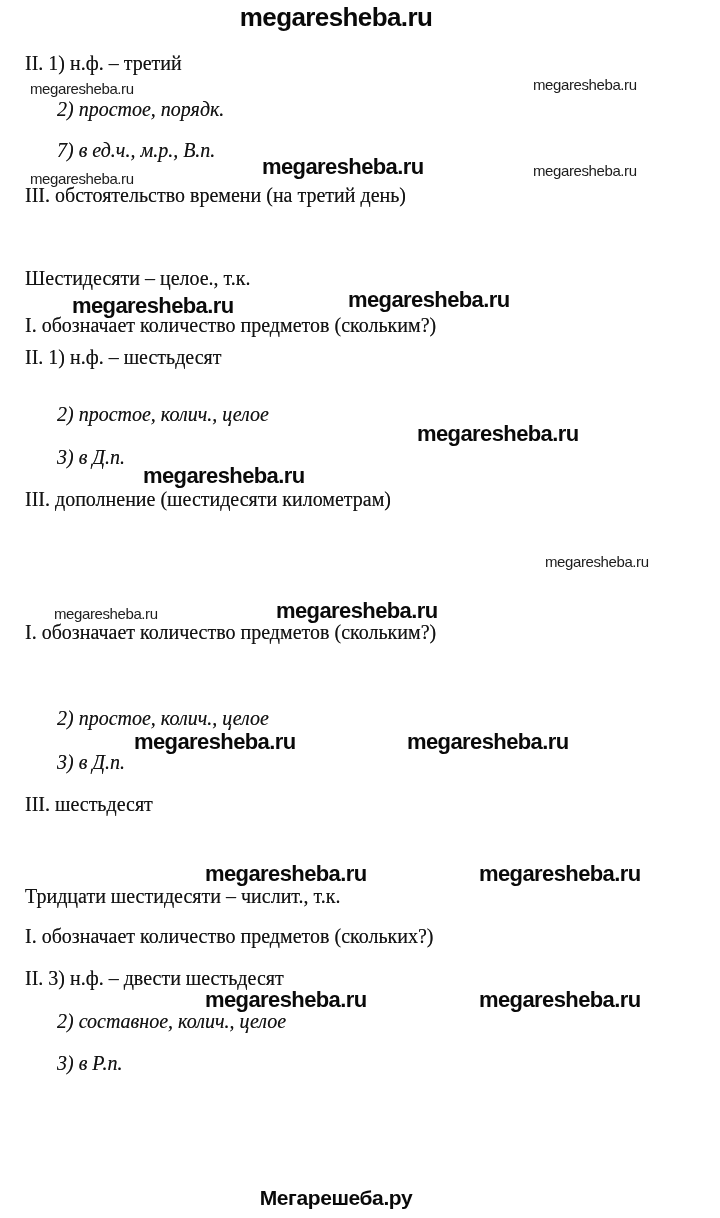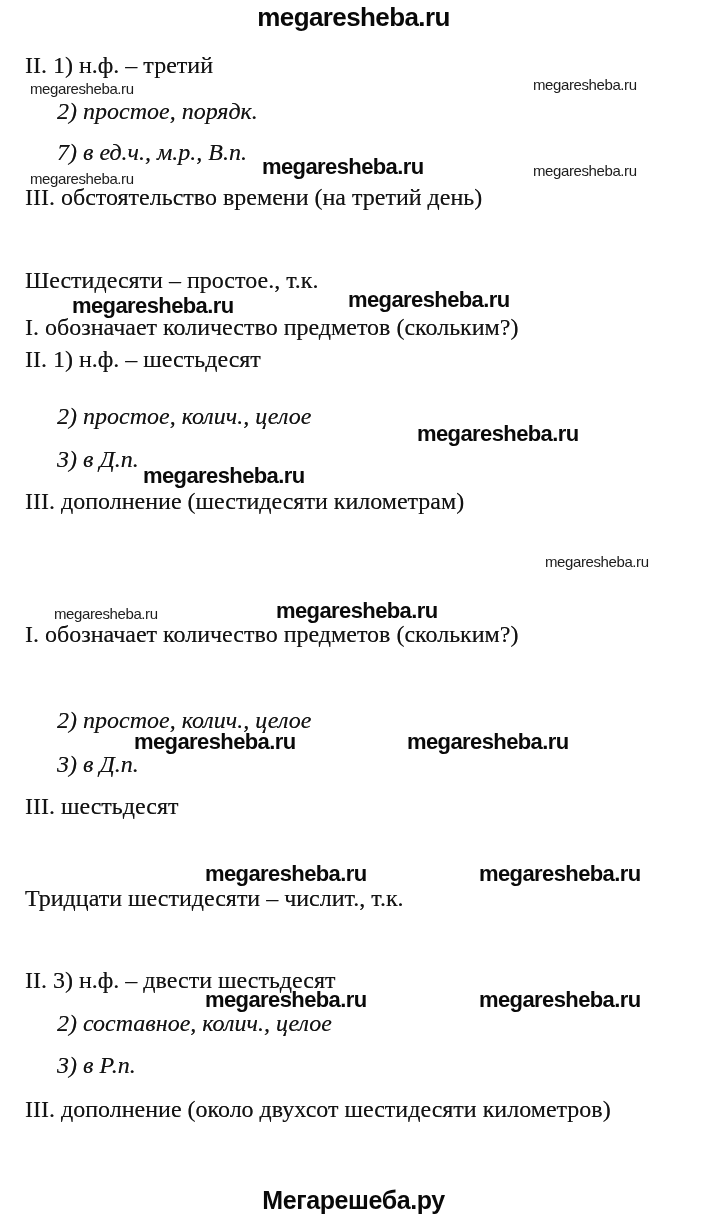--- a/index.html
+++ b/index.html
@@ -3,26 +3,25 @@
 <meta charset="utf-8">
 <style>
   html,body{margin:0;padding:0;background:#ffffff;}
   .page{
     position:relative;
     width:672px;height:1218px;
     background:#ffffff;
     overflow:hidden;
     font-family:"Liberation Serif",serif;
     color:#131313;
-    padding-left:35px;
   }
   
   .line{
     position:absolute;
-    font-size:24px;
+    font-size:20px;
     line-height:1.08;
     white-space:nowrap;
     text-shadow:0 0 .5px rgba(0,0,0,.55);
   }
   .indent{left:57px;font-style:italic;}
   .flush{left:25px;}
   
   .wmb{
     position:absolute;
     font-family:"Liberation Sans",sans-serif;
@@ -49,21 +48,21 @@
     font-weight:700;
     font-size:26px;
     letter-spacing:-0.6px;
     color:#090909;
   }
   .ftr{
     position:absolute;left:0;right:0;top:1186px;
     text-align:center;
     font-family:"Liberation Sans",sans-serif;
     font-weight:700;
-    font-size:25px;
+    font-size:21px;
     letter-spacing:-0.4px;
     color:#090909;
   }
 </style>
 </head>
 <body>
 
 <div class="page">
 
   <div class="hdr">megaresheba.ru</div>
@@ -71,21 +70,21 @@
   <div class="line flush" style="top:53px">II. 1) н.ф. – третий</div>
   <div class="wms" style="left:30px;top:80px">megaresheba.ru</div>
   <div class="wms" style="left:533px;top:76px">megaresheba.ru</div>
   <div class="line indent" style="top:99px">2) простое, порядк.</div>
   <div class="line indent" style="top:140px">7) в ед.ч., м.р., В.п.</div>
   <div class="wmb" style="left:262px;top:154px">megaresheba.ru</div>
   <div class="wms" style="left:533px;top:162px">megaresheba.ru</div>
   <div class="wms" style="left:30px;top:170px">megaresheba.ru</div>
   <div class="line flush" style="top:185px">III. обстоятельство времени (на третий день)</div>
 
-  <div class="line flush" style="top:268px">Шестидесяти – простое., т.к.</div>
+  <div class="line flush" style="top:268px">Шестидесяти – целое., т.к.</div>
   <div class="wmb" style="left:348px;top:287px">megaresheba.ru</div>
   <div class="wmb" style="left:72px;top:293px">megaresheba.ru</div>
   <div class="line flush" style="top:315px">I. обозначает количество предметов (скольким?)</div>
   <div class="line flush" style="top:347px">II. 1) н.ф. – шестьдесят</div>
   <div class="line indent" style="top:404px">2) простое, колич., целое</div>
   <div class="wmb" style="left:417px;top:421px">megaresheba.ru</div>
   <div class="line indent" style="top:447px">3) в Д.п.</div>
   <div class="wmb" style="left:143px;top:463px">megaresheba.ru</div>
   <div class="line flush" style="top:489px">III. дополнение (шестидесяти километрам)</div>
 
@@ -95,22 +94,22 @@
   <div class="line flush" style="top:622px">I. обозначает количество предметов (скольким?)</div>
   <div class="line indent" style="top:708px">2) простое, колич., целое</div>
   <div class="wmb" style="left:134px;top:729px">megaresheba.ru</div>
   <div class="wmb" style="left:407px;top:729px">megaresheba.ru</div>
   <div class="line indent" style="top:752px">3) в Д.п.</div>
   <div class="line flush" style="top:794px">III. шестьдесят</div>
 
   <div class="wmb" style="left:205px;top:861px">megaresheba.ru</div>
   <div class="wmb" style="left:479px;top:861px">megaresheba.ru</div>
   <div class="line flush" style="top:886px">Тридцати шестидесяти – числит., т.к.</div>
+  <div class="line flush" style="top:926px">I. обозначает количество предметов (скольких?)</div>
   <div class="line flush" style="top:968px">II. 3) н.ф. – двести шестьдесят</div>
   <div class="wmb" style="left:205px;top:987px">megaresheba.ru</div>
   <div class="wmb" style="left:479px;top:987px">megaresheba.ru</div>
   <div class="line indent" style="top:1011px">2) составное, колич., целое</div>
   <div class="line indent" style="top:1053px">3) в Р.п.</div>
-  <div class="line flush" style="top:1097px">III. дополнение (около двухсот шестидесяти километров)</div>
 
   <div class="ftr">Мегарешеба.ру</div>
 
 </div>
 
 </body></html>

